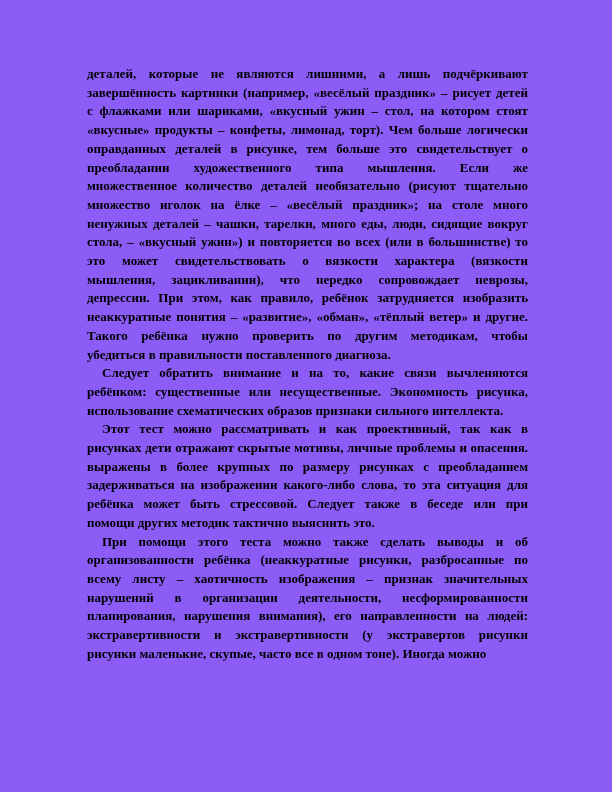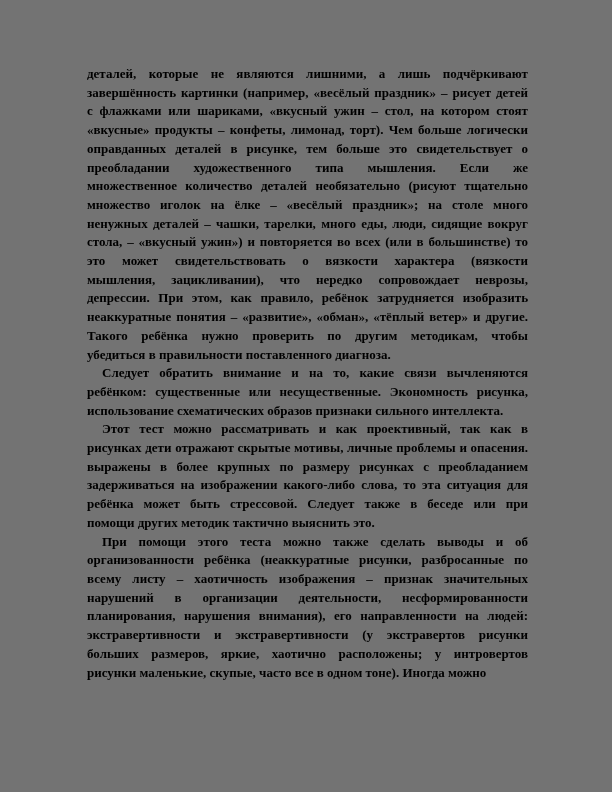--- a/index.html
+++ b/index.html
@@ -39,21 +39,21 @@
   .line.last {
     text-align-last: left;
   }
   .line.indent {
     text-indent: 15px;
   }
 </style>
 </head>
 <body>
 
-<div class="page" style="background: #737373;">
+<div class="page" style="background: #8b5cf6;">
   <div class="text-block" style="color: rgb(0, 0, 0);">
       <div class="paragraph">
         <div class="line">деталей, которые не являются лишними, а лишь подчёркивают</div>
         <div class="line">завершённость картинки (например, «весёлый праздник» – рисует детей</div>
         <div class="line">с флажками или шариками, «вкусный ужин – стол, на котором стоят</div>
         <div class="line">«вкусные» продукты – конфеты, лимонад, торт). Чем больше логически</div>
         <div class="line">оправданных деталей в рисунке, тем больше это свидетельствует о</div>
         <div class="line">преобладании художественного типа мышления. Если же</div>
         <div class="line">множественное количество деталей необязательно (рисуют тщательно</div>
         <div class="line">множество иголок на ёлке – «весёлый праздник»; на столе много</div>
@@ -79,17 +79,16 @@
         <div class="line">ребёнка может быть стрессовой. Следует также в беседе или при</div>
         <div class="line last">помощи других методик тактично выяснить это.</div>
       </div>
       <div class="paragraph">
         <div class="line indent">При помощи этого теста можно также сделать выводы и об</div>
         <div class="line">организованности ребёнка (неаккуратные рисунки, разбросанные по</div>
         <div class="line">всему листу – хаотичность изображения – признак значительных</div>
         <div class="line">нарушений в организации деятельности, несформированности</div>
         <div class="line">планирования, нарушения внимания), его направленности на людей:</div>
         <div class="line">экстравертивности и экстравертивности (у экстравертов рисунки</div>
-        <div class="line">больших размеров, яркие, хаотично расположены; у интровертов</div>
         <div class="line last">рисунки маленькие, скупые, часто все в одном тоне). Иногда можно</div>
       </div>
     </div>
 </div>
 
 </body></html>

